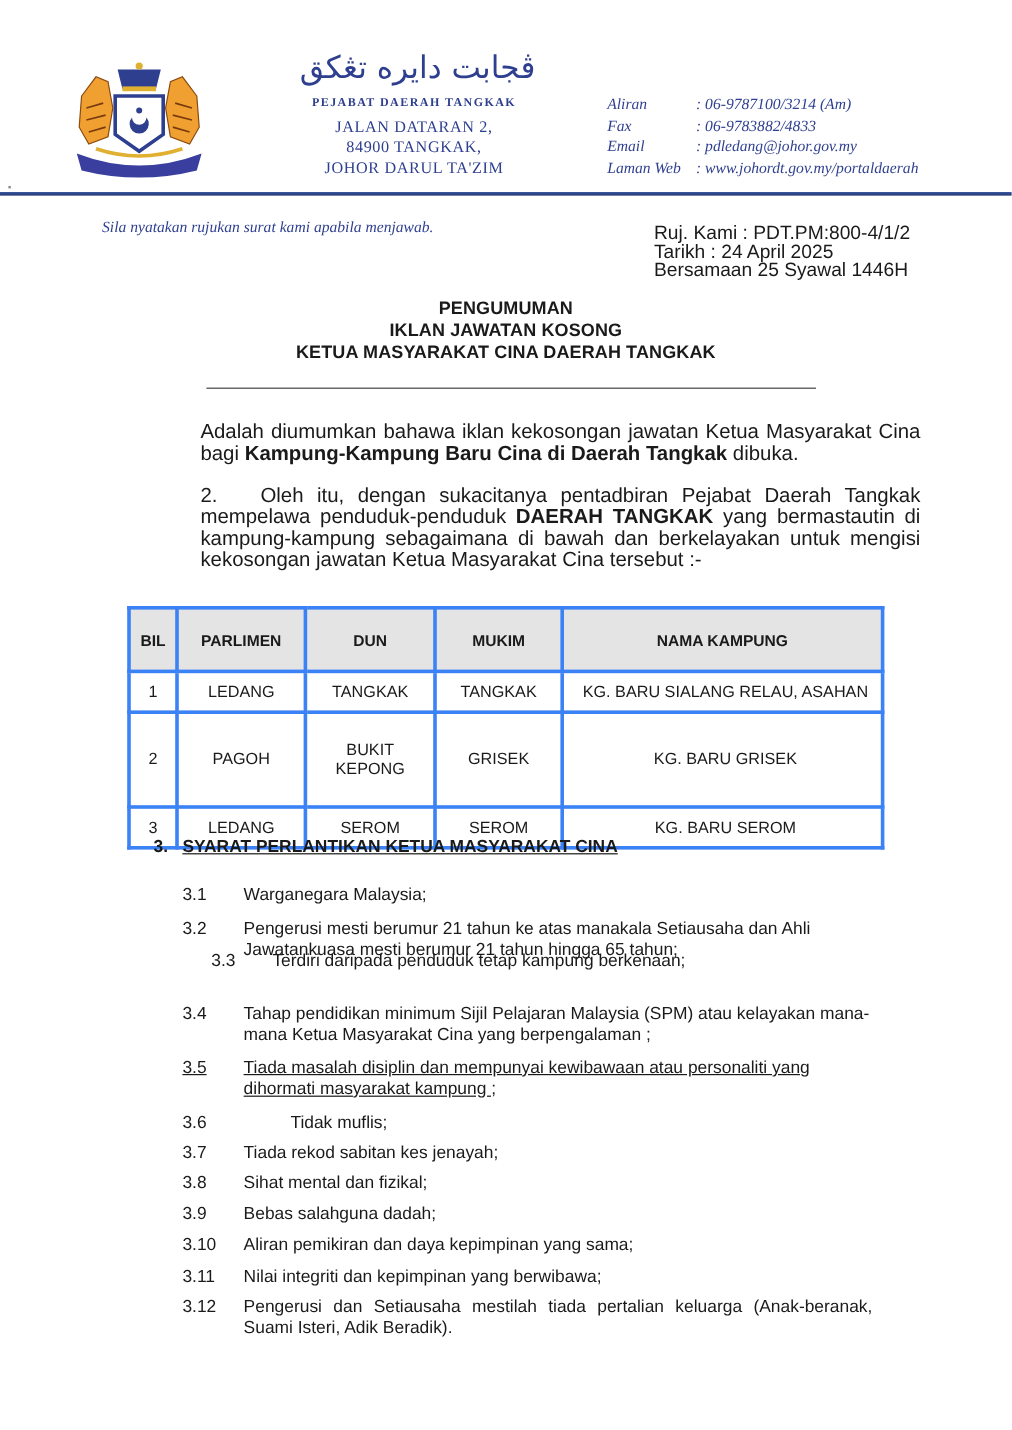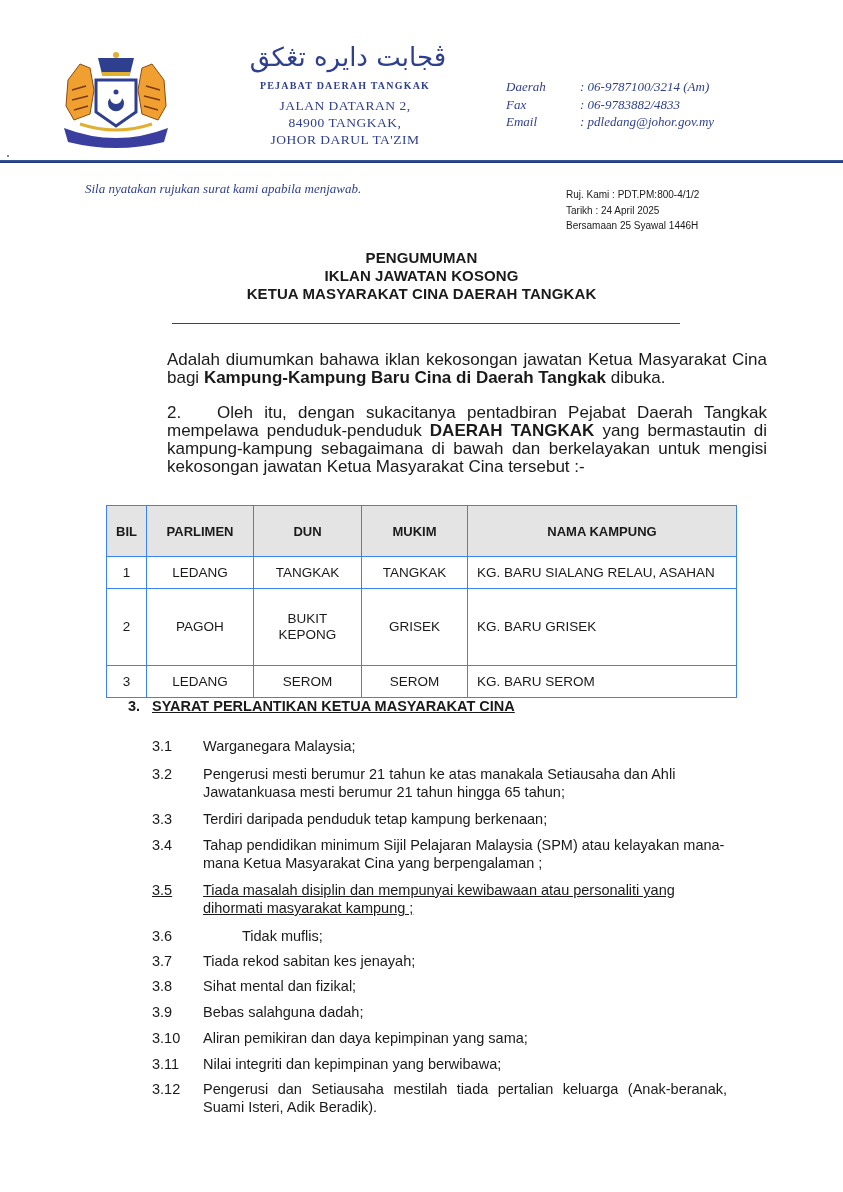--- a/index.html
+++ b/index.html
@@ -11,30 +11,30 @@
   .jawi { left:248px; top:42px; width:200px; text-align:center; font-size:26px; color:#2e3f8f; font-family:"DejaVu Sans", sans-serif; direction:rtl; }
   .office-name { left:210px; top:80px; width:270px; text-align:center; font-size:10px; font-weight:bold; letter-spacing:1.2px; }
   .addr { left:210px; width:270px; text-align:center; font-size:13.5px; letter-spacing:0.5px; }
   .contact { left:506px; top:78px; font-size:13px; font-style:italic; line-height:17.5px; }
   .contact .row { display:flex; }
   .contact .lbl { width:74px; }
   .contact .val { white-space:nowrap; }
   .rule-blue { left:0; top:160px; width:843px; height:3px; background:linear-gradient(#3c5aa0,#1f3374); }
   .dot-mark { left:7px; top:155px; width:2px; height:2px; background:#888; }
   .note { left:85px; top:181px; font-size:13px; font-style:italic; color:#2e3f8f; }
-  .ref { left:566px; top:187px; font-size:10px; line-height:15.5px; }
+  .ref { left:545px; top:187px; font-size:16px; line-height:15.5px; }
   .title { left:100px; width:643px; text-align:center; font-size:15px; font-weight:bold; letter-spacing:0.1px; }
   .rule-title { left:172px; top:323px; width:508px; height:1px; background:#444; }
   .para { left:125px; width:600px; font-size:17px; line-height:18px; text-align:justify;margin-left:42px; }
   .para b { font-weight:bold; }
   table.kampung { position:absolute; left:106px; top:505px; width:631px; border-collapse:collapse; font-size:13.5px; }
-  table.kampung th, table.kampung td { border:1px solid #3b82f6; text-align:center; padding:0 4px; }
+  table.kampung th, table.kampung td { border:3px solid #3b82f6; text-align:center; padding:0 4px; }
   table.kampung th { background:#e4e4e4; height:50px; font-weight:bold; font-size:13px; }
   table.kampung td { height:31px; }
-  table.kampung td.nama { text-align:left; padding-left:9px; }
+  table.kampung td.nama { text-align:center; padding-left:9px; }
   table.kampung tr.tall td { height:44px; line-height:16px; }
   .sec-title { left:128px; top:698px; font-size:14.5px; font-weight:bold; }
   .sec-title .num { display:inline-block; width:24px; }
   .sec-title .txt { text-decoration:underline; }
   .item { left:152px; width:575px; display:flex; font-size:14.5px; line-height:18px; }
   .item .n { width:51px; flex:0 0 51px; }
   .item .t { flex:1; }
   .item .t.just { text-align:justify; }
 </style>
 </head>
@@ -61,30 +61,34 @@
   </svg>
 </div>
 <div class="abs jawi">ڤجابت دايره تڠكق</div>
 <div class="abs office-name serif blue">PEJABAT DAERAH TANGKAK</div>
 <div class="abs addr serif blue" style="top:98px;">JALAN DATARAN 2,</div>
 <div class="abs addr serif blue" style="top:115px;">84900 TANGKAK,</div>
 <div class="abs addr serif blue" style="top:132px;">JOHOR DARUL TA'ZIM</div>
 
 <div class="abs contact serif blue">
   <div class="row">
-    <span class="lbl">Daerah</span>
+    <span class="lbl">Aliran</span>
     <span class="val">: 06-9787100/3214 (Am)</span>
   </div>
   <div class="row">
     <span class="lbl">Fax</span>
     <span class="val">: 06-9783882/4833</span>
   </div>
   <div class="row">
     <span class="lbl">Email</span>
     <span class="val">: pdledang@johor.gov.my</span>
+  </div>
+  <div class="row">
+    <span class="lbl">Laman Web</span>
+    <span class="val">: www.johordt.gov.my/portaldaerah</span>
   </div>
 </div>
 
 <div class="abs dot-mark"></div>
 <div class="abs rule-blue"></div>
 
 <div class="abs note serif">Sila nyatakan rujukan surat kami apabila menjawab.</div>
 <div class="abs ref">
   <div>Ruj. Kami : PDT.PM:800-4/1/2</div>
   <div>Tarikh : 24 April 2025</div>
@@ -151,21 +155,21 @@
 </div>
 
 <div class="abs item" style="top:737px;">
   <span class="n">3.1</span>
   <span class="t">Warganegara Malaysia;</span>
 </div>
 <div class="abs item" style="top:765px;">
   <span class="n">3.2</span>
   <span class="t">Pengerusi mesti berumur 21 tahun ke atas manakala Setiausaha dan Ahli Jawatankuasa mesti berumur 21 tahun hingga 65 tahun;</span>
 </div>
-<div class="abs item" style="top:810px;">
+<div class="abs item" style="top:792px;margin-left:24px;">
   <span class="n">3.3</span>
   <span class="t">Terdiri daripada penduduk tetap kampung berkenaan;</span>
 </div>
 <div class="abs item" style="top:836px;">
   <span class="n">3.4</span>
   <span class="t">Tahap pendidikan minimum Sijil Pelajaran Malaysia (SPM) atau kelayakan mana-mana Ketua Masyarakat Cina yang berpengalaman ;</span>
 </div>
 <div class="abs item" style="top:881px;text-decoration:underline;">
   <span class="n">3.5</span>
   <span class="t">Tiada masalah disiplin dan mempunyai kewibawaan atau personaliti yang dihormati masyarakat kampung ;</span>

